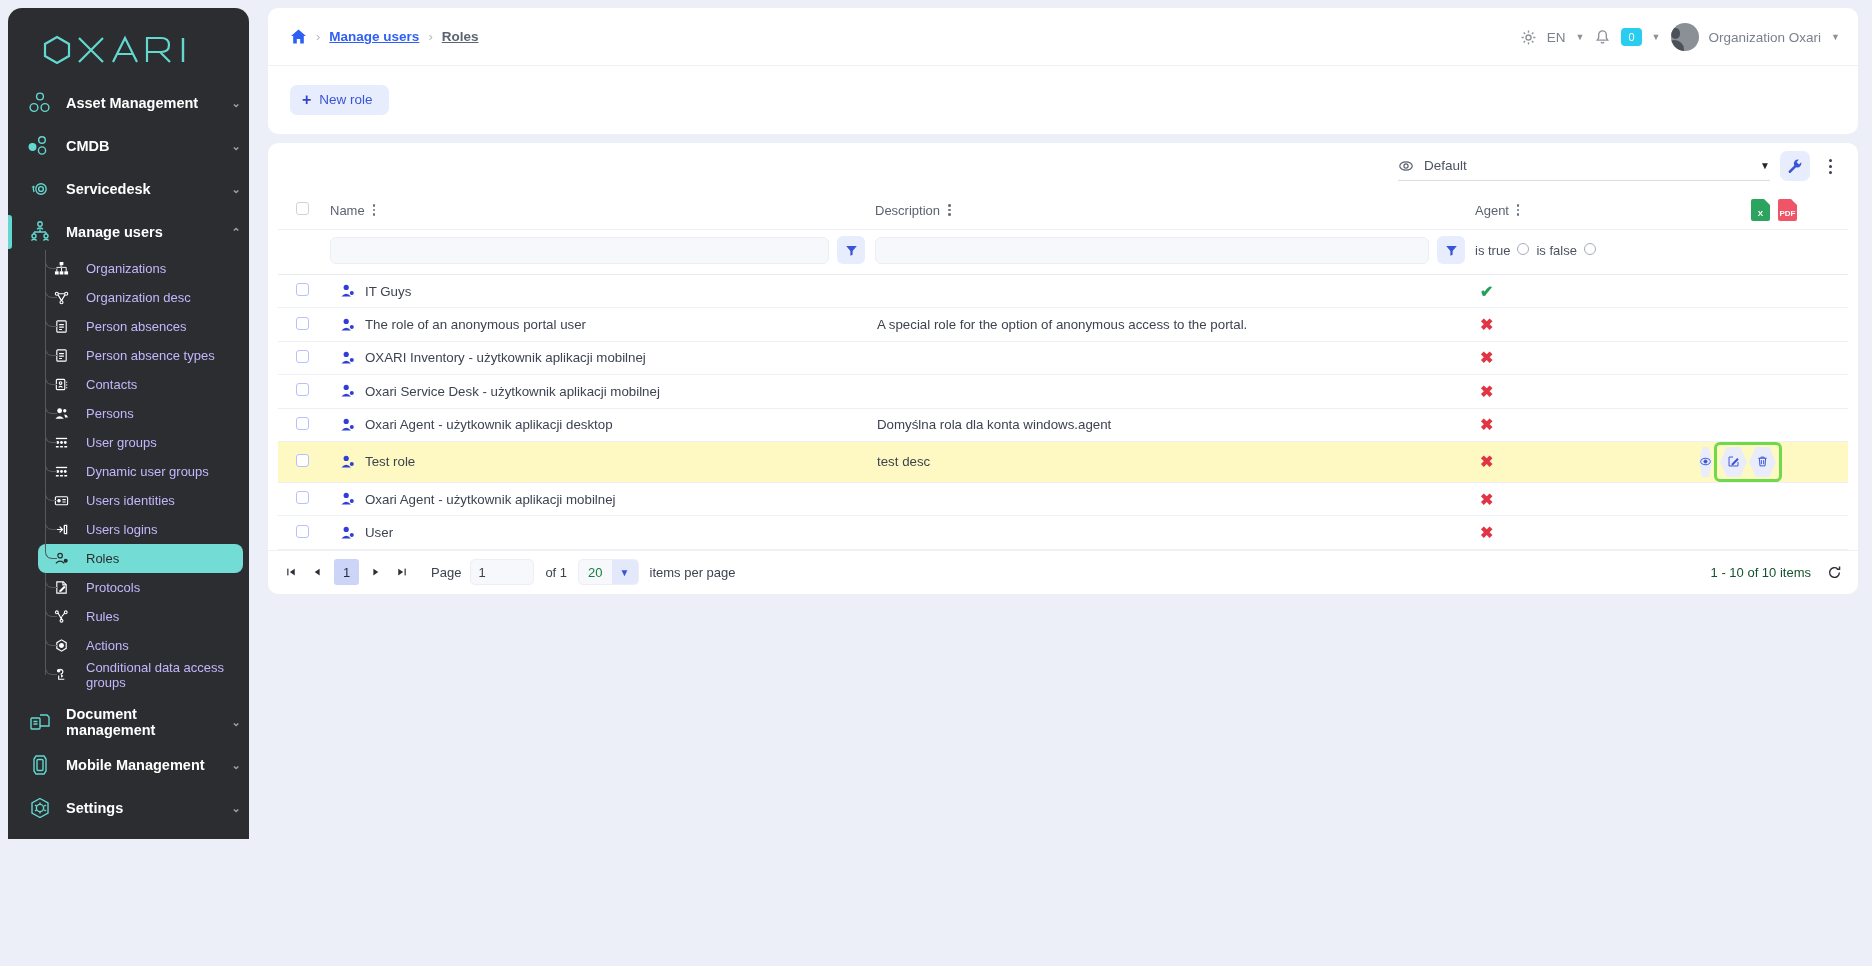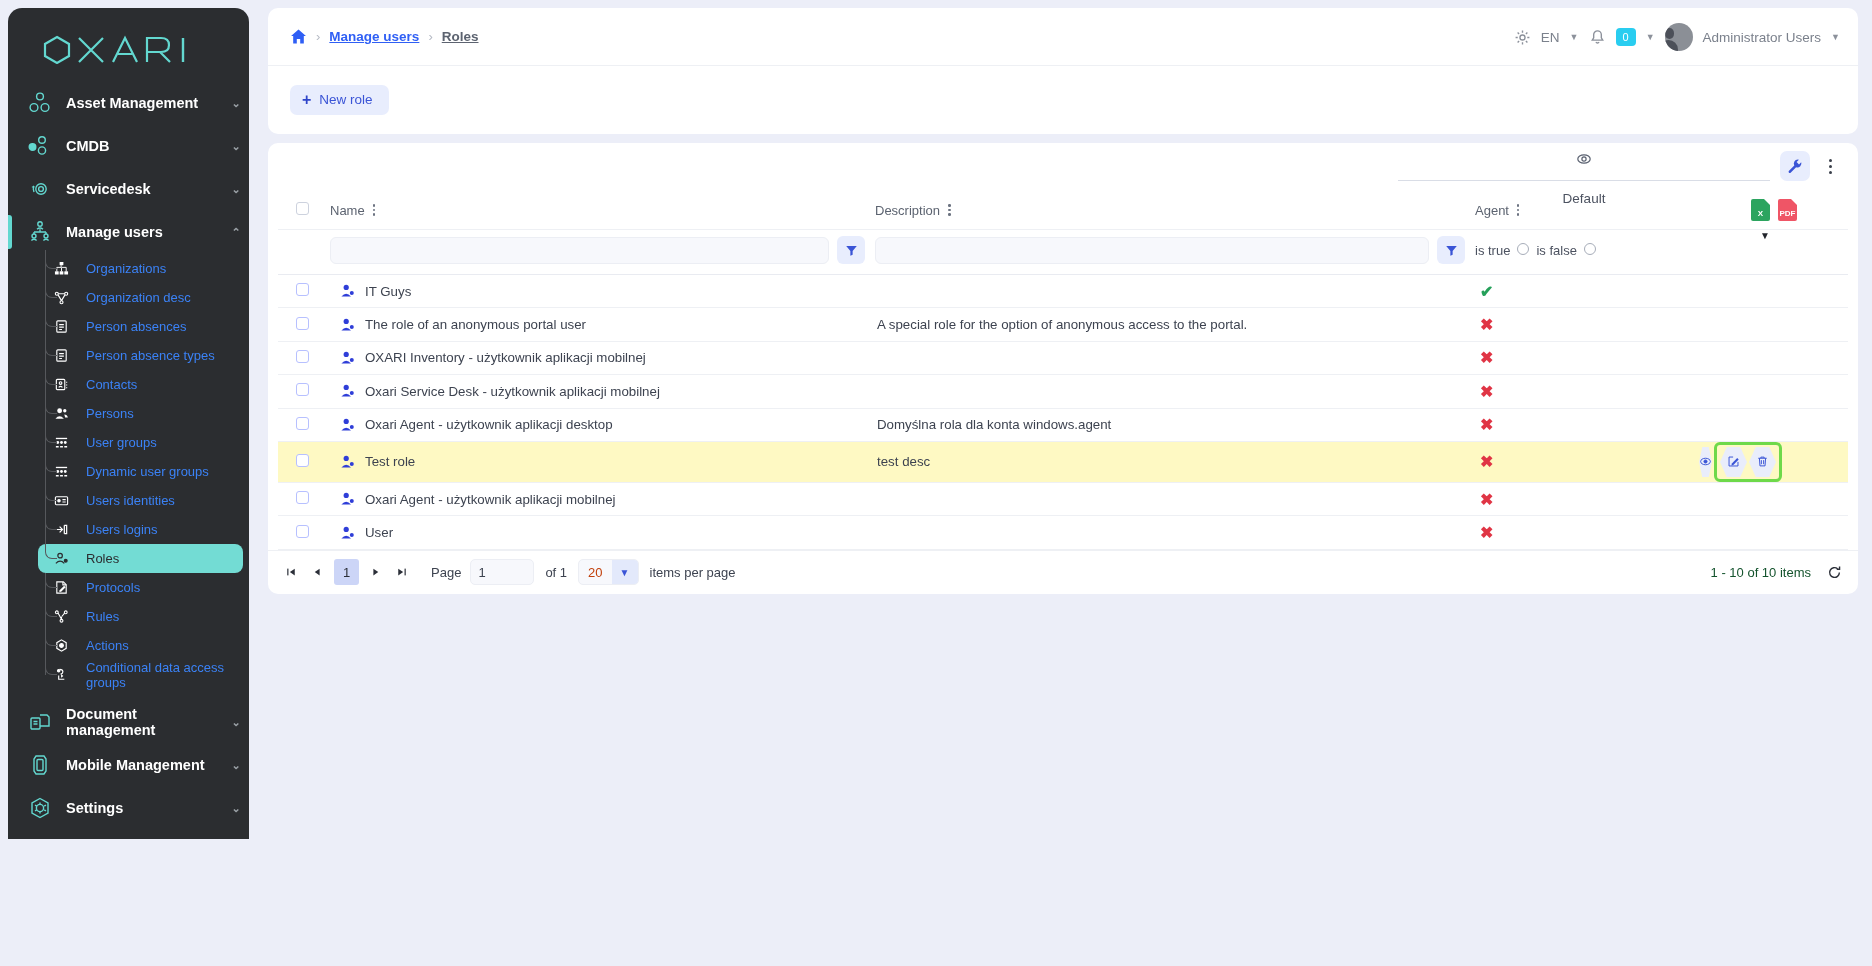--- a/index.html
+++ b/index.html
@@ -61,21 +61,21 @@
   .subnav { position: relative; padding-left: 0; }
   .subnav::before {
     content: ""; position: absolute; left: 37px; top: -4px; bottom: 14px; width: 1px;
     background: #56585c;
   }
   .nav-sub {
     display: flex; align-items: center;
     height: 29px;
     margin: 0 6px 0 30px;
     padding-left: 8px;
-    color: #3b82f6;
+    color: #c4b5fd;
     font-size: 13px;
     cursor: pointer;
     border-radius: 8px;
     position: relative;
   }
   .nav-sub::before {
     content: ""; position: absolute; left: 7px; top: 0px; width: 11px; height: 14px;
     border-left: 1px solid #56585c; border-bottom: 1px solid #56585c;
     border-radius: 0 0 0 7px;
   }
@@ -149,22 +149,22 @@
   .card {
     background: #ffffff; border-radius: 10px; margin-top: 9px;
     flex: 0 0 auto;
   }
   .viewbar {
     height: 46px; display: flex; align-items: center; justify-content: flex-end;
     padding: 0 18px 0 0; gap: 10px;
   }
   .viewsel {
     width: 372px; height: 30px; display: flex; align-items: center;
-    border-bottom: 1px solid #d9dde6; gap: 24px; font-size: 13.5px; color: #4c5260;
-    cursor: pointer; padding-bottom: 0; flex-direction: column;
+    border-bottom: 1px solid #d9dde6; gap: 10px; font-size: 13.5px; color: #4c5260;
+    cursor: pointer; padding-bottom: 0;
   }
   .viewsel .eye { color: #5a6170; display: flex; align-items: center;}
   .viewsel .vcaret { margin-left: auto; color: #21242b; font-size: 10px; }
   .tool-btn {
     width: 30px; height: 30px; border-radius: 7px; background: #e8edfd;
     display: flex; align-items: center; justify-content: center; cursor: pointer;
     color: #3a54d6;
   }
   .kebab {
     width: 20px; height: 30px; display: flex; flex-direction: column;
@@ -267,21 +267,21 @@
   .p-input {
     width: 64px; height: 26px; background: #f7f8fc; border: 1px solid #eceef4;
     border-radius: 5px; font-size: 13px; padding: 0 7px; color: #3d4350; outline: none;
     font-family: "Liberation Sans", sans-serif;
   }
   .p-of { margin: 0 11px 0 11px; }
   .ipp {
     display: flex; align-items: center; height: 26px; background: #f7f8fc;
     border: 1px solid #eceef4; border-radius: 5px; overflow: hidden; cursor: pointer;
   }
-  .ipp .val { padding: 0 9px; font-size: 13px; color: #c2410c; }
+  .ipp .val { padding: 0 9px; font-size: 13px; color: #15803d; }
   .ipp .arrow { width: 26px; height: 100%; background: #e3e9fb; display:flex; align-items:center; justify-content:center; color:#3a54d6; font-size:10px;}
   .ipp-text { margin-left: 11px; }
   .pager-right { margin-left: auto; display: flex; align-items: center; gap: 16px; color:#14532d; }
   .refresh { cursor: pointer; color: #2b2f38; display:flex; align-items:center;}
 </style>
 </head>
 <body>
 
 <div id="sidebar">
   <div class="sidebar-inner">
@@ -579,21 +579,21 @@
             <path d="M8 1.8 a3.6 3.6 0 0 1 3.6 3.6 v3 l1.3 2.1 H3.1 L4.4 8.4 v-3 A3.6 3.6 0 0 1 8 1.8 Z"></path>
             <path d="M6.6 12.2 a1.5 1.5 0 0 0 2.8 0"></path>
           </svg>
       </span>
       <span class="badge">0</span>
       <span class="caret">▼</span>
       <span class="avatar">
         <span class="head"></span>
           <span class="body"></span>
       </span>
-      <span class="uname">Administrator Users</span>
+      <span class="uname">Organization Oxari</span>
       <span class="caret">▼</span>
     </div>
 
     <div class="actionrow">
       <button class="btn-new">
         <span class="plus">+</span>
         <span>New role</span>
       </button>
     </div>
   </div>

